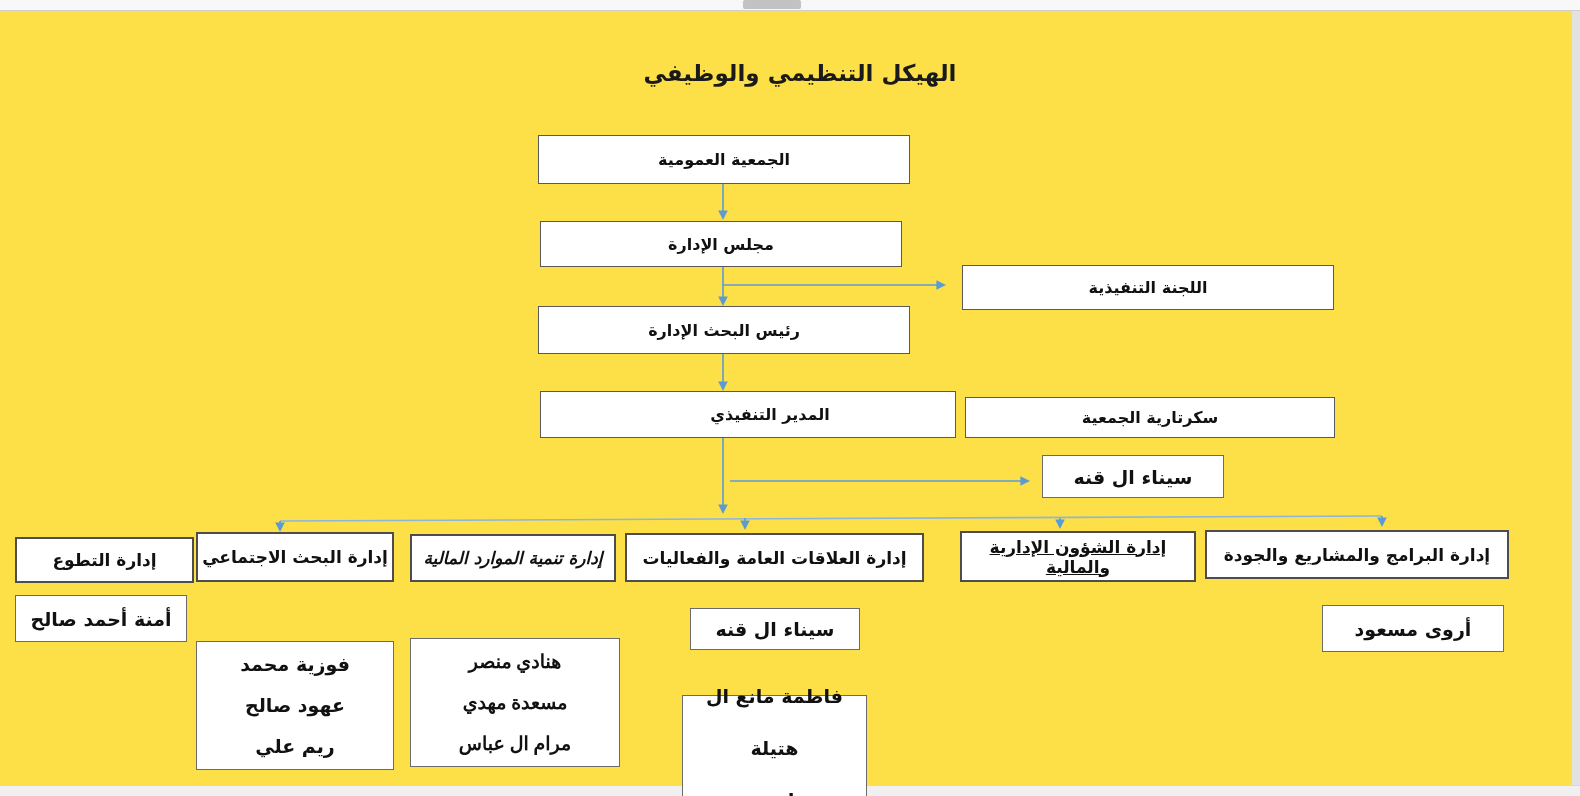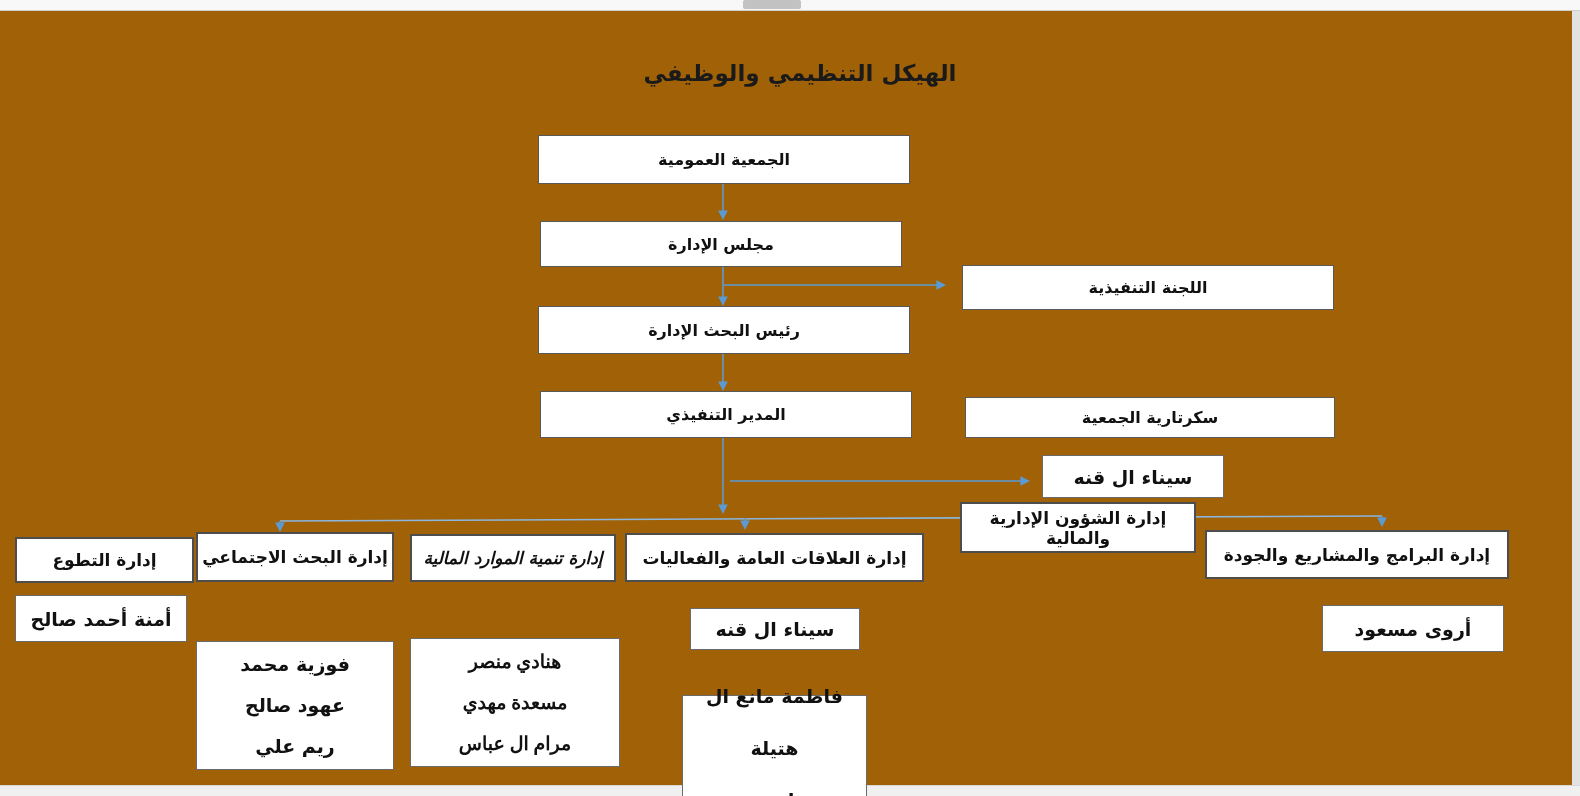--- a/index.html
+++ b/index.html
@@ -1,16 +1,16 @@
 <!DOCTYPE html>
 <html lang="ar"><head>
 <meta charset="utf-8">
 <style>
   html,body{margin:0;padding:0;background:#f3f3f3;}
-  #stage{position:relative;width:1580px;height:796px;background:#a16207;
+  #stage{position:relative;width:1580px;height:796px;background:#fde047;
          font-family:"DejaVu Sans",sans-serif;overflow:hidden;}
   
   .top-strip{position:absolute;left:0;top:0;width:1580px;height:10px;
              background:#f8f8f8;border-bottom:1px solid #cfcfcf;}
   .top-tab{position:absolute;left:743px;top:0;width:58px;height:9px;
            background:#c2c2c2;border-radius:2px;}
   .right-strip{position:absolute;right:0;top:11px;width:8px;height:774px;background:#e2e2e2;}
   .bottom-strip{position:absolute;left:0;top:785px;width:1580px;height:11px;
                 background:#f0f0f0;border-top:1px solid #d8d8d8;}
   
@@ -56,29 +56,29 @@
       <line x1="1382" y1="516" x2="1382" y2="519" marker-end="url(#arrow)"></line>
     </g>
   </svg>
 
   <div class="title">الهيكل التنظيمي والوظيفي</div>
 
   <div class="obox" style="left:538px;top:135px;width:370px;height:47px;">الجمعية العمومية</div>
   <div class="obox" style="left:540px;top:221px;width:360px;height:44px;">مجلس الإدارة</div>
   <div class="obox" style="left:962px;top:265px;width:370px;height:43px;">اللجنة التنفيذية</div>
   <div class="obox" style="left:538px;top:306px;width:370px;height:46px;">رئيس البحث الإدارة</div>
-  <div class="obox" style="left:540px;top:391px;width:370px;height:45px;">المدير التنفيذي</div>
+  <div class="obox" style="left:540px;top:391px;width:370px;height:45px;padding-left:44px;">المدير التنفيذي</div>
   <div class="obox" style="left:965px;top:397px;width:368px;height:39px;">سكرتارية الجمعية</div>
   <div class="obox staff" style="left:1042px;top:455px;width:180px;height:41px;">سيناء ال قنه</div>
 
   <div class="obox dept" style="left:15px;top:537px;width:175px;height:42px;">إدارة التطوع</div>
   <div class="obox dept" style="left:196px;top:532px;width:194px;height:46px;">إدارة البحث الاجتماعي</div>
   <div class="obox dept" style="left:410px;top:534px;width:202px;height:44px;font-style:italic;">إدارة تنمية الموارد المالية</div>
   <div class="obox dept" style="left:625px;top:533px;width:295px;height:45px;">إدارة العلاقات العامة والفعاليات</div>
-  <div class="obox dept" style="left:960px;top:502px;width:232px;height:47px;">إدارة الشؤون الإدارية والمالية</div>
+  <div class="obox dept" style="left:960px;top:531px;width:232px;height:47px;text-decoration:underline;">إدارة الشؤون الإدارية والمالية</div>
   <div class="obox dept" style="left:1205px;top:530px;width:300px;height:45px;">إدارة البرامج والمشاريع والجودة</div>
 
   <div class="obox staff" style="left:15px;top:595px;width:170px;height:45px;">أمنة أحمد صالح</div>
 
   <div class="obox staff multiline" style="left:196px;top:598px;width:196px;height:127px;">
     <span class="ln">فوزية محمد</span>
     <span class="ln">عهود صالح</span>
     <span class="ln">ريم علي</span>
   </div>
 

